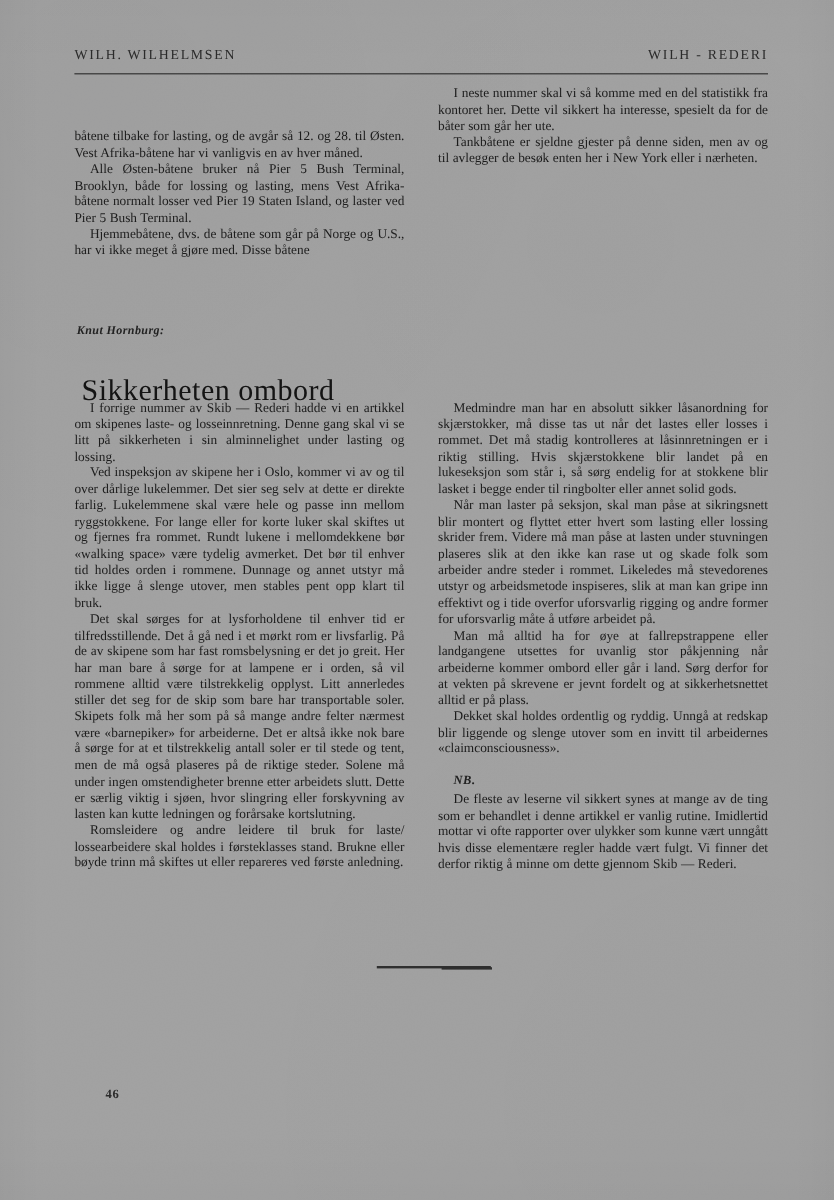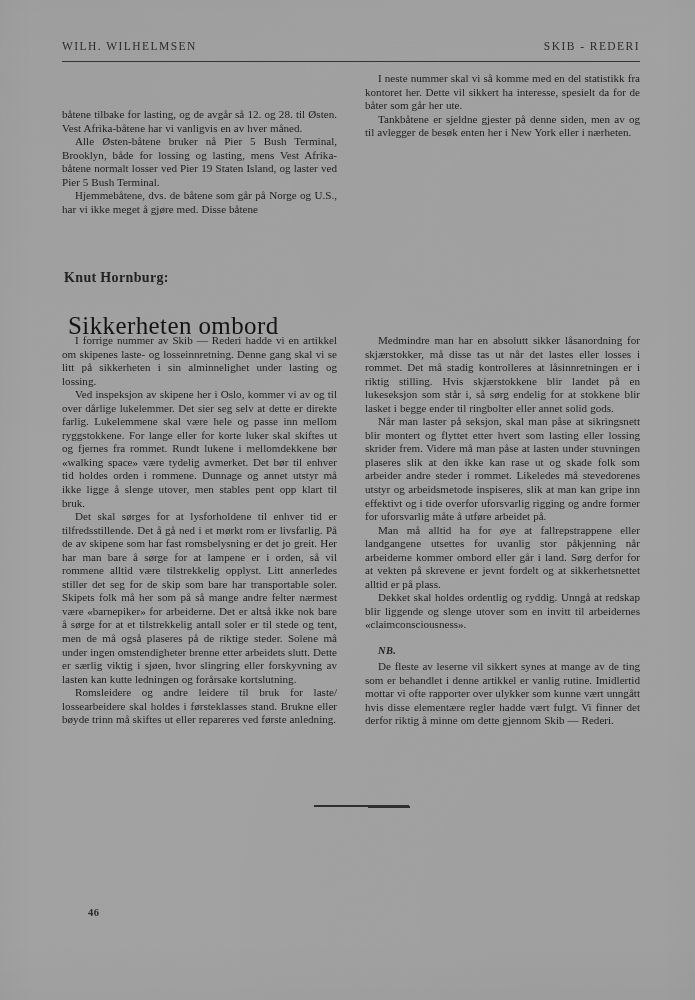--- a/index.html
+++ b/index.html
@@ -92,21 +92,22 @@
   p.bt.noind { text-indent: 0; margin-top: 36px; }
 
   
   #top-block { top: 72px; }
 
   
   #byline {
     position: absolute;
     left: 64px;
     top: 270px;
-    font-size: 14px;
+    font-size: 10px;
+    font-style: italic;
     font-weight: bold;
     letter-spacing: .35px;
     color: #222;
   }
   #article-title {
     position: absolute;
     left: 68px;
     top: 295px;
     font-size: 25px;
     font-weight: normal;
@@ -161,21 +162,21 @@
                   0 0 0 0 0.08
                   0 0 0 0 0.09
                   0 0 0 0.055 0"></feColorMatrix>
       </filter>
     </defs>
     <rect width="695" height="1000" filter="url(#speckle)"></rect>
   </svg>
 
   <div id="runhead">
     <div class="runhead-text">WILH. WILHELMSEN</div>
-    <div class="runhead-text">SKIB - REDERI</div>
+    <div class="runhead-text">WILH - REDERI</div>
   </div>
   <div id="head-rule"></div>
 
   <div class="cols" id="top-block">
     <div class="col">
       <p class="bt noind">båtene tilbake for lasting, og de avgår så 12. og 28. til Østen. Vest Afrika-båtene har vi vanligvis en av hver måned.</p>
       <p class="bt">Alle Østen-båtene bruker nå Pier 5 Bush Terminal, Brooklyn, både for lossing og lasting, mens Vest Afrika-båtene normalt losser ved Pier 19 Staten Island, og laster ved Pier 5 Bush Terminal.</p>
       <p class="bt">Hjemmebåtene, dvs. de båtene som går på Norge og U.S., har vi ikke meget å gjøre med. Disse båtene</p>
     </div>
     <div class="col">

